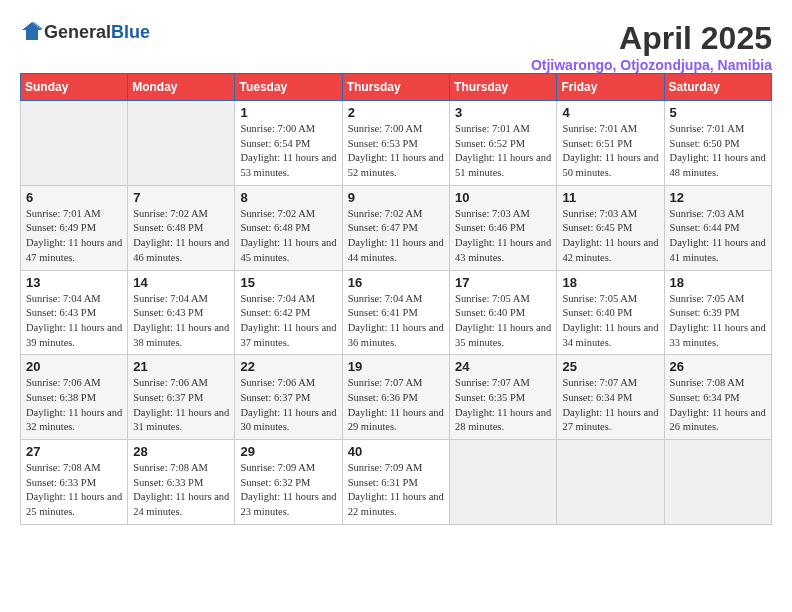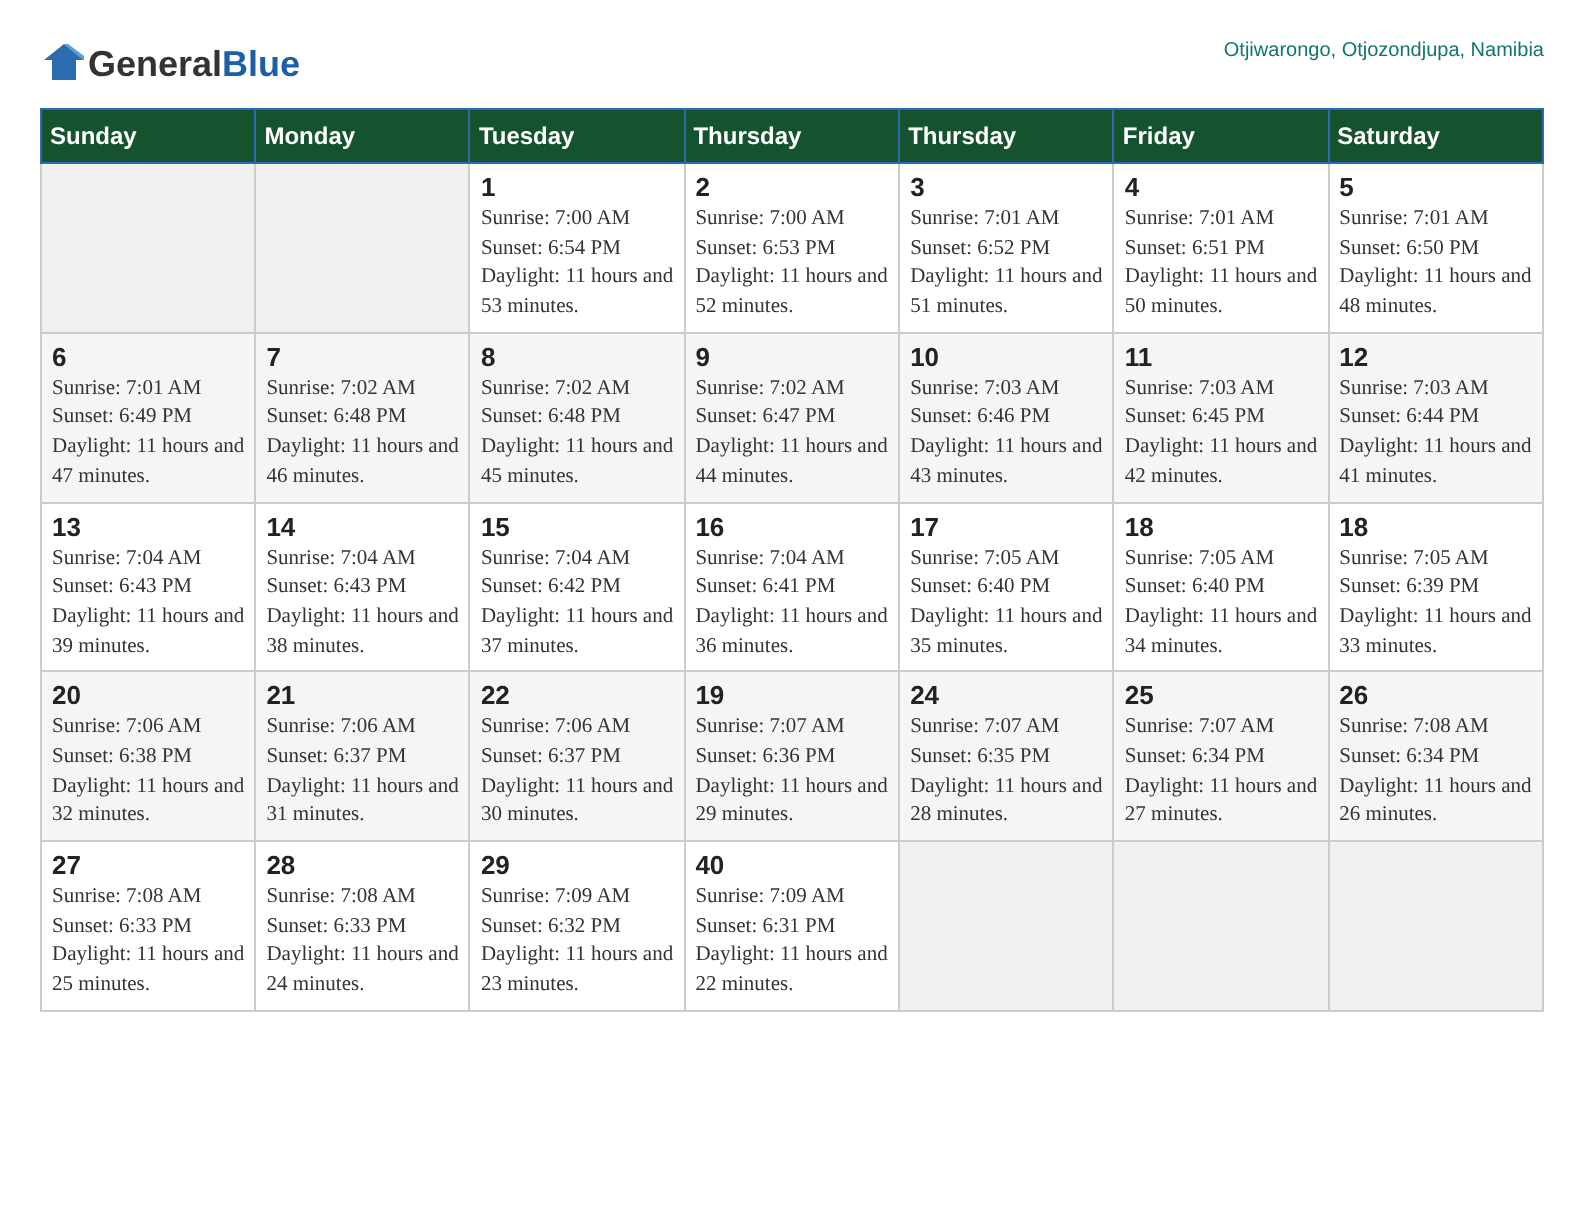--- a/index.html
+++ b/index.html
@@ -7,45 +7,45 @@
       font-family: Arial, sans-serif;
       background: #fff;
       width: 792px;
       min-height: 612px;
       padding: 20px;
     }
     .header {
       display: flex;
       justify-content: space-between;
       align-items: flex-start;
-      margin-bottom: 10px;
     }
     .logo-icon {
       width: 24px;
       height: 24px;
     }
     .title-block {
       text-align: right;
     }
     .title-month {
       font-size: 32px;
       font-weight: bold;
       color: #333;
     }
     .title-location {
-      font-size: 10px;
-      color: #0f766e;
+      font-size: 14px;
+      color: #8b5cf6;
+      font-weight: bold;
     }
     .calendar {
       width: 100%;
       border-collapse: collapse;
       font-size: 11px;
     }
     .calendar thead tr th {
-      background-color: #14532d;
+      background-color: #ef4444;
       color: #fff;
       padding: 6px 4px;
       text-align: left;
       font-size: 12px;
       border: 1px solid #2b6cb0;
     }
     .calendar tbody tr td {
       border: 1px solid #ccc;
       vertical-align: top;
       padding: 4px 5px;
@@ -96,20 +96,21 @@
       <svg class="logo-icon" viewBox="0 0 24 24">
         <polygon points="12,2 22,10 18,10 18,20 6,20 6,10 2,10" fill="#2b6cb0"></polygon>
         <polygon points="14,2 22,8 22,10 12,2" fill="#5b9bd5"></polygon>
       </svg>
       <span>
         <span style="font-size:18px;font-weight:bold;color:#333;">General</span><span style="font-size:18px;font-weight:bold;color:#1a5fa8;">Blue</span>
       </span>
     </div>
   </div>
   <div class="title-block">
+    <div class="title-month">April 2025</div>
     <div class="title-location">Otjiwarongo, Otjozondjupa, Namibia</div>
   </div>
 </div>
 
 <table class="calendar">
   <thead>
     <tr>
 
     <th>Sunday</th>
         <th>Monday</th>

